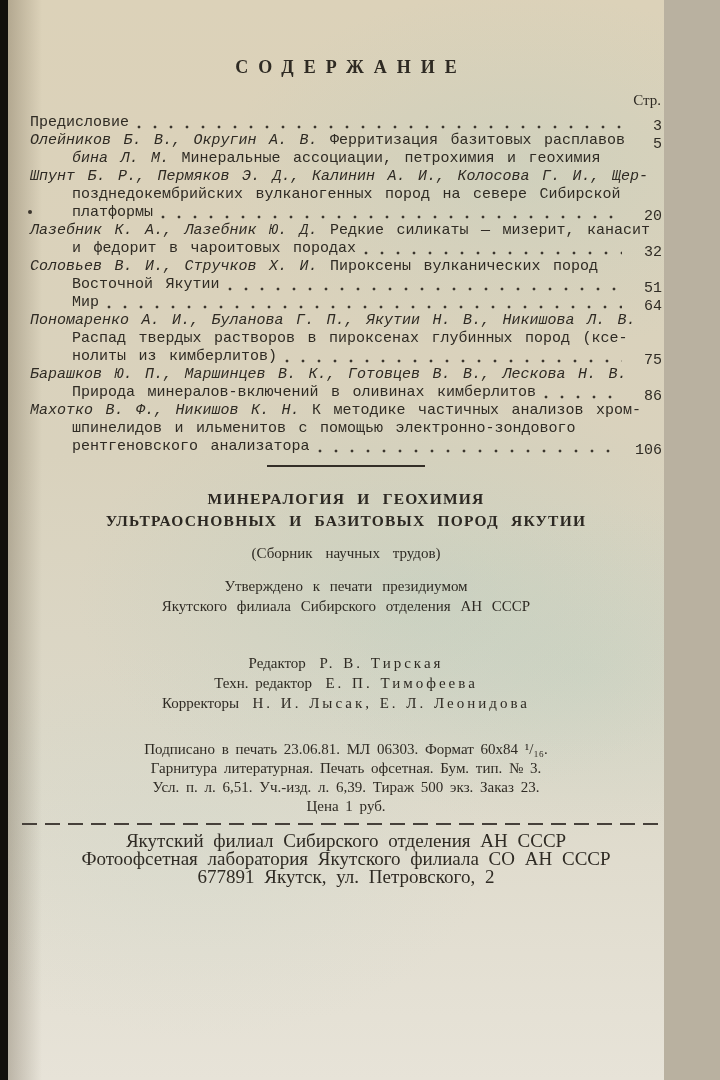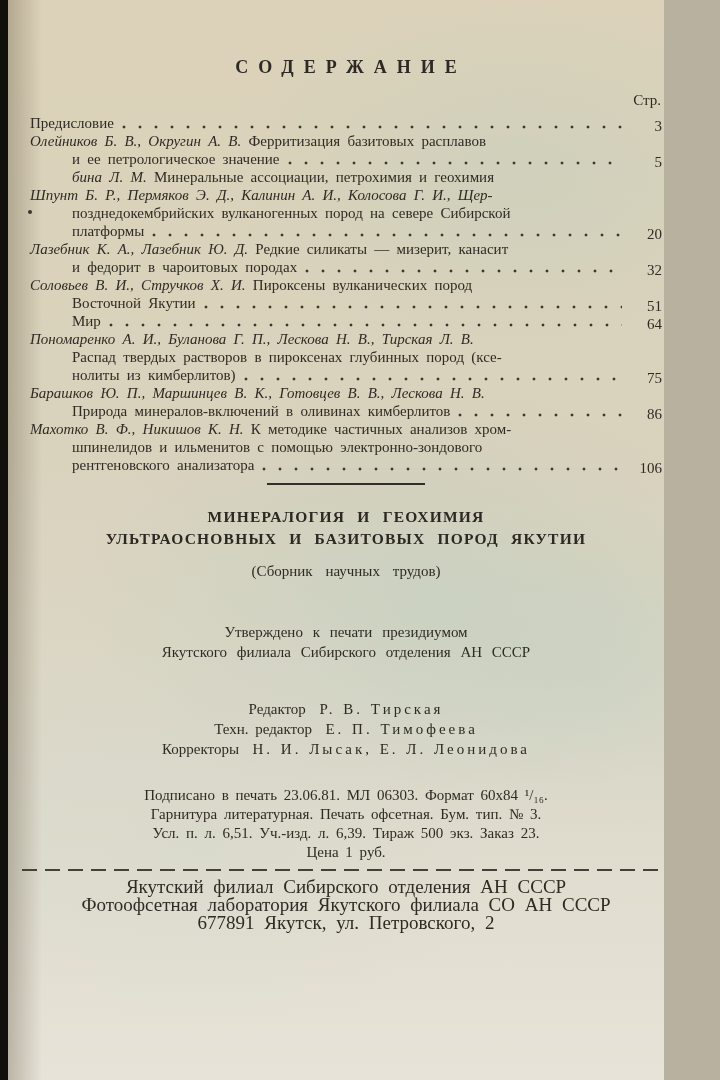--- a/index.html
+++ b/index.html
@@ -25,41 +25,41 @@
   #speck{position:absolute;left:28px;top:210px;width:4px;height:4px;border-radius:50%;background:#3a342c;}
 
   #content{position:absolute;left:30px;top:0;width:632px;}
 
   .doc-title{margin-top:57px;text-align:center;font-size:18px;font-weight:bold;
     letter-spacing:10px;text-indent:10px;color:#2e2a23;}
   .str-header{margin-top:14px;text-align:right;font-size:15px;padding-right:1px;}
 
   
   #toc{margin-top:5px;font-size:15px;}
-  .toc-entry{display:flex;}
+  .toc-entry{display:flex;font-family:Liberation Mono, monospace;}
   .toc-lines{flex:1 1 auto;min-width:0;}
   .toc-page{flex:0 0 40px;text-align:right;align-self:flex-end;
     transform:translateY(3px);font-size:15px;}
   .tl{line-height:18px;white-space:nowrap;word-spacing:3.5px;}
   .tl.ind{padding-left:42px;}
   .tl.last{display:flex;}
   .tl.last .txt{flex:0 0 auto;}
   .it{font-style:italic;}
   .leader{flex:1 1 20px;min-width:16px;
     background-image:radial-gradient(circle at 2px 2px, #3b362e 1.25px, rgba(0,0,0,0) 1.7px);
     background-size:16px 4px;background-repeat:repeat-x;
     background-position:left 8px bottom 3px;}
 
   .rule-short{margin:9px auto 0 auto;width:158px;height:2px;background:#332e27;}
 
   .center{text-align:center;}
   .book-title{margin-top:21px;font-size:15.5px;font-weight:bold;line-height:22px;
     letter-spacing:1.2px;word-spacing:7px;color:#2c2822;}
   .subtitle{margin-top:13px;font-size:15px;word-spacing:9px;}
-  .approval{margin-top:42px;font-size:15px;line-height:20px;word-spacing:6px;}
+  .approval{margin-top:14px;font-size:15px;line-height:20px;word-spacing:6px;}
   .staff{margin-top:37px;font-size:15px;line-height:20px;word-spacing:3px;}
   .staff .name{letter-spacing:3px;word-spacing:1px;}
   .imprint{margin-top:27px;font-size:15px;line-height:19px;word-spacing:3px;}
   .rule-dashed{margin:7px 0 0 -8px;width:686px;height:2px;
     background:repeating-linear-gradient(90deg,#46403a 0 15px,rgba(0,0,0,0) 15px 23px);}
   .publisher{margin-top:7px;font-size:19px;line-height:18px;word-spacing:5px;}
 </style>
 </head>
 <body>
 
@@ -81,24 +81,20 @@
               <span class="txt"><span>Предисловие</span></span>
               <span class="leader"></span>
             </div>
         </div>
         <div class="toc-page">3</div>
       </div>
 
       <div class="toc-entry">
         <div class="toc-lines">
           <div class="tl"><span class="it">Олейников Б. В., Округин А. В. </span><span>Ферритизация базитовых расплавов</span></div>
-          <div class="tl ind last">
-              <span class="txt"><span>и ее петрологическое значение</span></span>
-              <span class="leader"></span>
-            </div>
         </div>
         <div class="toc-page">5</div>
       </div>
 
       <div class="toc-entry">
         <div class="toc-lines">
           <div class="tl ind"><span class="it">бина Л. М. </span><span>Минеральные ассоциации, петрохимия и геохимия</span></div>
           <div class="tl"><span class="it">Шпунт Б. Р., Пермяков Э. Д., Калинин А. И., Колосова Г. И., Щер-</span></div>
           <div class="tl ind"><span>позднедокембрийских вулканогенных пород на севере Сибирской</span></div>
           <div class="tl ind last">
@@ -136,21 +132,21 @@
           <div class="tl ind last">
               <span class="txt"><span>Мир</span></span>
               <span class="leader"></span>
             </div>
         </div>
         <div class="toc-page">64</div>
       </div>
 
       <div class="toc-entry">
         <div class="toc-lines">
-          <div class="tl"><span class="it">Пономаренко А. И., Буланова Г. П., Лескова Н. В., Тирская Л. В.</span></div>
+          <div class="tl"><span class="it">Пономаренко А. И., Буланова Г. П., Якутии Н. В., Никишова Л. В.</span></div>
           <div class="tl ind"><span>Распад твердых растворов в пироксенах глубинных пород (ксе-</span></div>
           <div class="tl ind last">
               <span class="txt"><span>нолиты из кимберлитов)</span></span>
               <span class="leader"></span>
             </div>
         </div>
         <div class="toc-page">75</div>
       </div>
 
       <div class="toc-entry">

